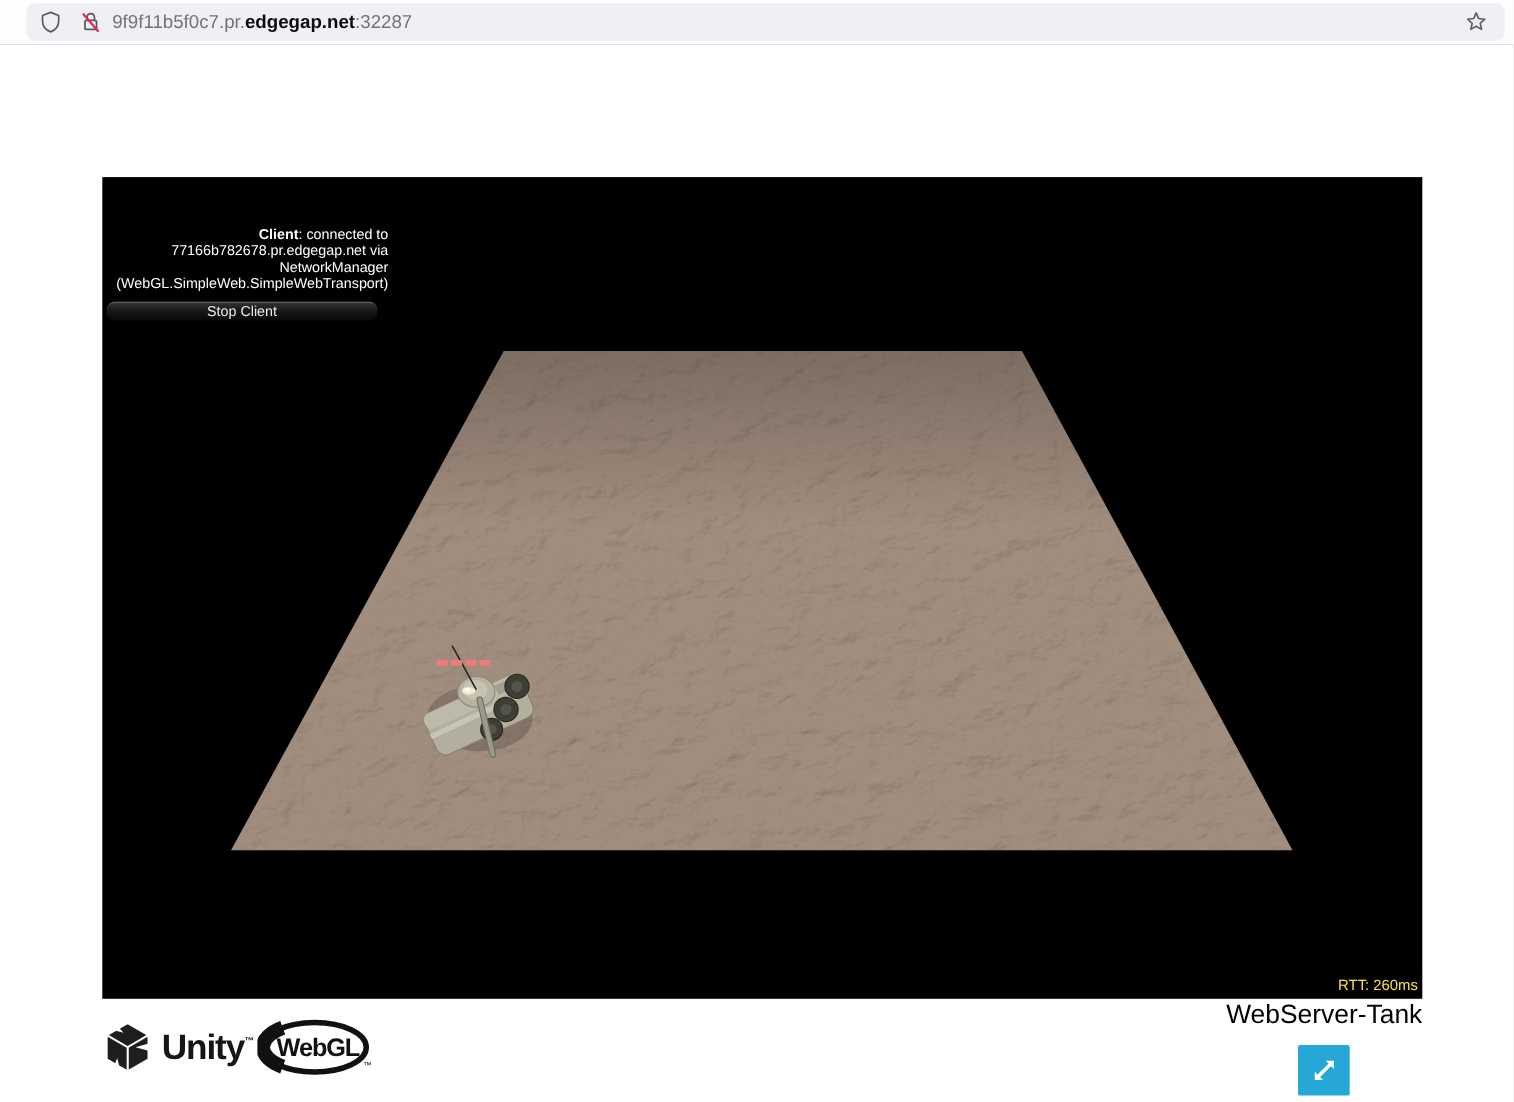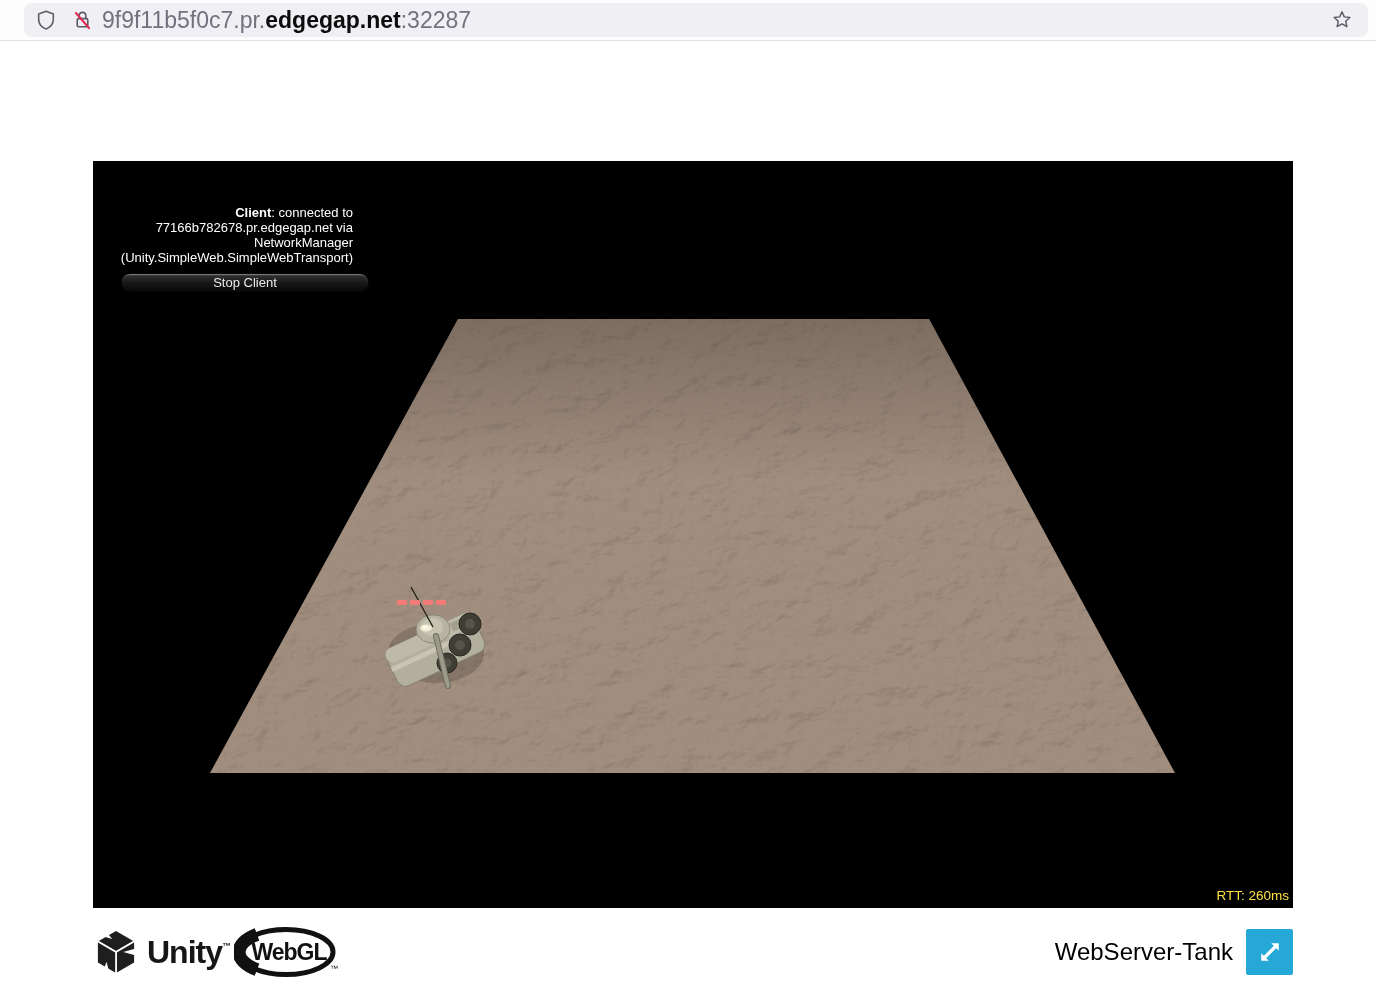--- a/index.html
+++ b/index.html
@@ -4,49 +4,49 @@
 <style>
   html,body{margin:0;padding:0;background:#fff;width:1376px;height:1002px;overflow:hidden;
     font-family:"Liberation Sans",sans-serif;}
 
   
   .toolbar{position:absolute;left:0;top:0;width:1376px;height:40px;background:#fdfdfe;
     border-bottom:1px solid #dfdfe4;}
   .url-bar{position:absolute;left:24px;top:3px;width:1344px;height:34px;background:#f0f0f4;
     border-radius:8px;display:flex;align-items:center;}
   .url-icon{width:24px;height:24px;flex:0 0 auto;display:flex;align-items:center;justify-content:center;}
-  .url-text{font-size:23px;color:#72727e;margin-left:8px;white-space:nowrap;text-align:center;}
+  .url-text{font-size:17px;color:#72727e;margin-left:8px;white-space:nowrap;text-align:center;}
   .url-text .domain{color:#0c0c0d;font-weight:600;}
   .url-spacer{flex:1;}
   .star-wrap{margin-right:14px;}
 
   
   .game-canvas{position:absolute;left:93px;top:161px;width:1200px;height:747px;background:#000;overflow:hidden;}
 
   .client-status{position:absolute;top:44px;right:940px;width:260px;text-align:right;
     color:#fff;font-size:13px;line-height:15px;}
-  .stop-btn{position:absolute;left:28px;top:112px;width:248px;height:19px;
+  .stop-btn{position:absolute;left:3px;top:112px;width:248px;height:19px;
     border:1px solid #060606;border-radius:9px;color:#eaeaea;font-size:13px;
     font-family:"Liberation Sans",sans-serif;
     background:linear-gradient(180deg,#565656 0%,#2d2d2d 14%,#161616 55%,#090909 100%);
     box-shadow:inset 0 1px 0 rgba(255,255,255,.22);
     display:flex;align-items:center;justify-content:center;padding:0;cursor:pointer;}
   .ground-svg{position:absolute;left:0;top:0;}
   .tank-svg{position:absolute;left:288px;top:418px;}
   .health-bar{position:absolute;left:304px;top:439px;display:flex;gap:3px;}
   .health-bar span{display:block;width:10px;height:5px;border-radius:1px;}
   .rtt{position:absolute;right:4px;bottom:5px;color:#fde047;font-size:13.5px;}
 
   
   .footer{position:absolute;left:93px;top:908px;width:1200px;height:64px;
     display:flex;align-items:center;justify-content:space-between;padding-top:12px;}
   .brandrow{display:flex;align-items:center;}
   .unity-word{font-size:32px;font-weight:bold;color:#161616;letter-spacing:-1px;margin:0 4px 0 8px;}
   .tm{font-size:9px;vertical-align:14px;color:#161616;}
-  .rightrow{display:flex;align-items:center;gap:13px;}
+  .rightrow{display:flex;align-items:center;gap:13px;flex-direction:column;}
   .build-title{font-size:24px;color:#000;}
   .fs-btn{width:47px;height:46px;border:none;border-radius:2px;display:flex;align-items:center;
     justify-content:center;cursor:pointer;padding:0;}
 </style>
 </head>
 <body>
 
 <div class="toolbar">
   <div class="url-bar">
     <span class="url-icon" style="margin-left:10px">
@@ -126,21 +126,21 @@
       <span style="background: rgb(243, 122, 118);"></span>
       <span style="background: rgb(243, 122, 118);"></span>
       <span style="background: rgb(243, 122, 118);"></span>
       <span style="background: rgb(243, 122, 118);"></span>
     </div>
 
   <div class="client-status">
     <div><b>Client</b><span>: connected to</span></div>
     <div>77166b782678.pr.edgegap.net via</div>
     <div>NetworkManager</div>
-    <div>(Unity.SimpleWeb.SimpleWebTransport)</div>
+    <div>(WebGL.SimpleWeb.SimpleWebTransport)</div>
   </div>
   <button class="stop-btn">Stop Client</button>
 
   <div class="rtt">RTT: 260ms</div>
 </div>
 
 <div class="footer">
   <div class="brandrow">
     <svg width="46" height="50" viewBox="-22 -24 44 48">
       <g fill="#1e1e1e" stroke="#ffffff" stroke-width="1.6" stroke-linejoin="round">

